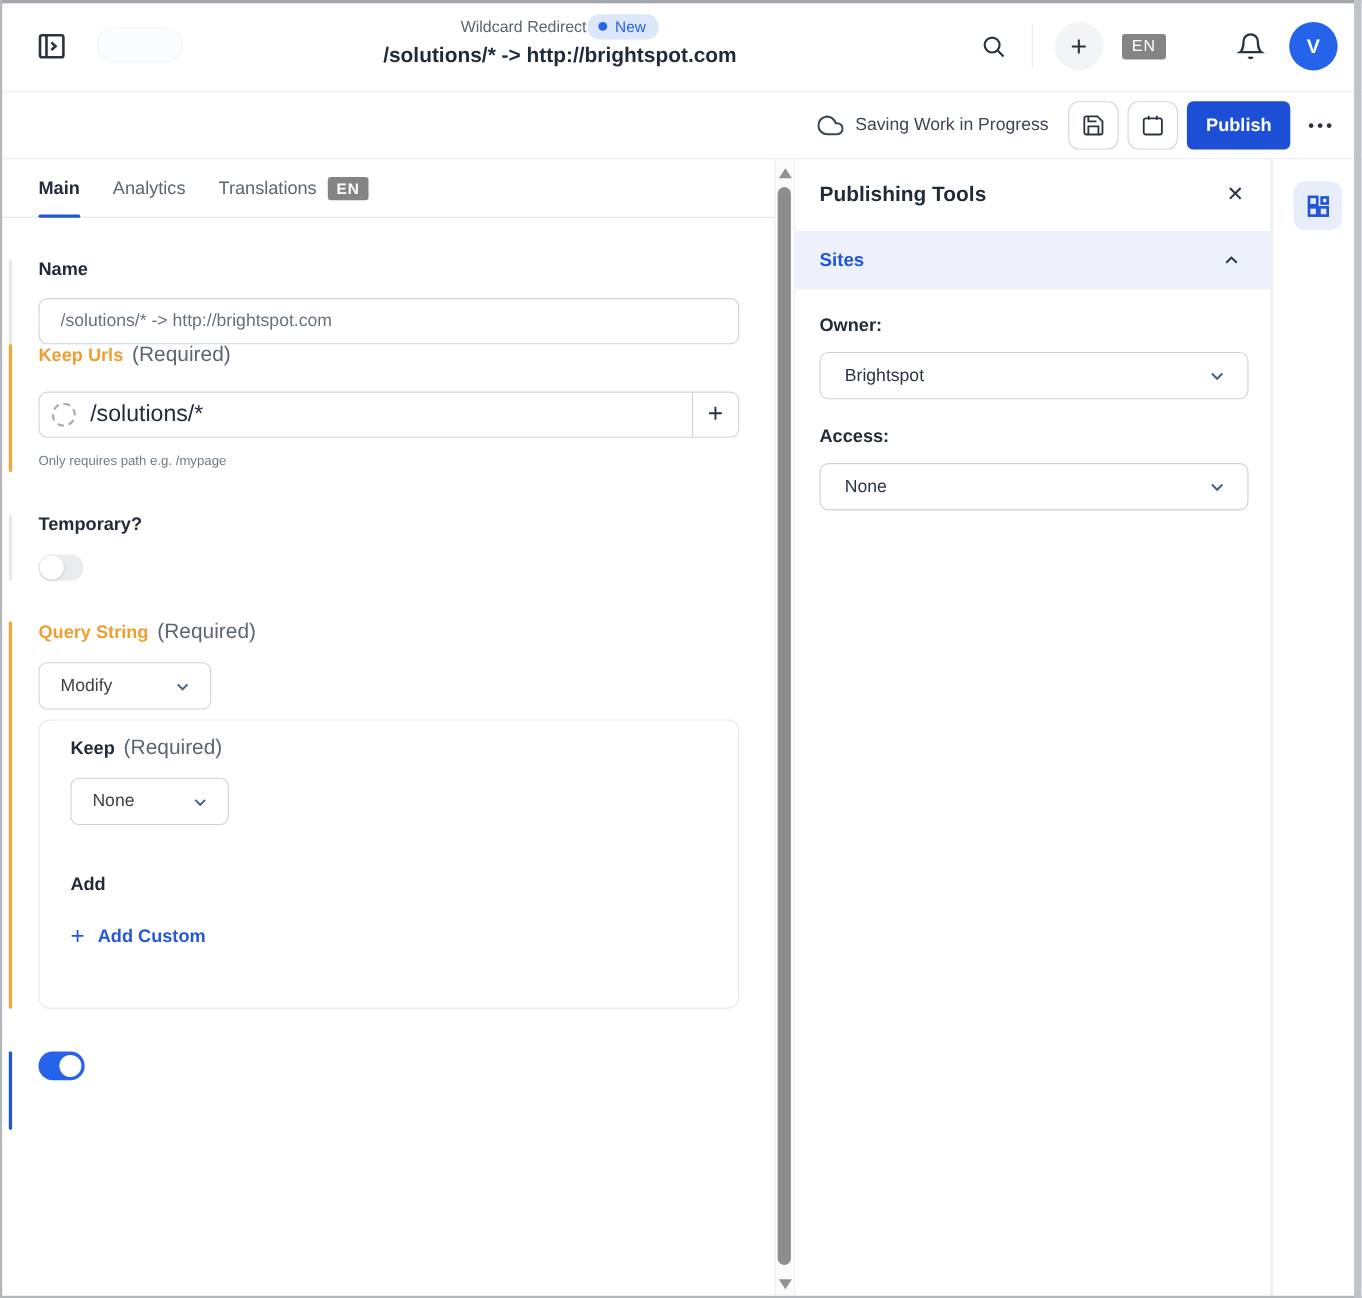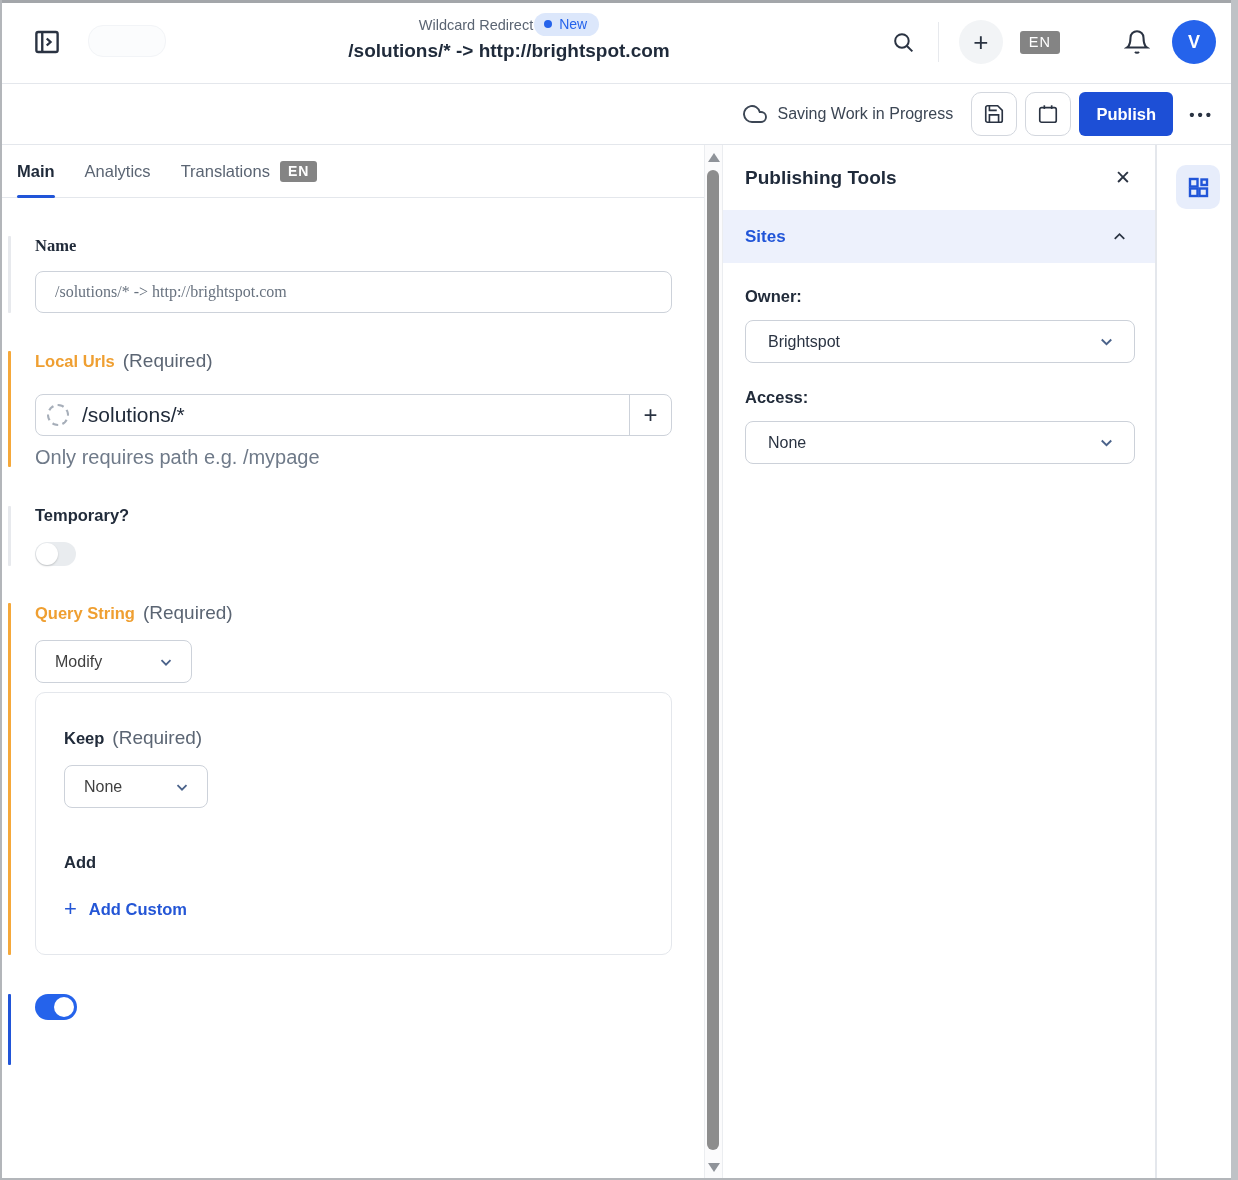--- a/index.html
+++ b/index.html
@@ -38,21 +38,21 @@
   .action-bar { position:absolute; left:0; top:84px; width:100%; height:61px; background:#fff; border-bottom:1px solid #e4e7ec; display:flex; align-items:center; justify-content:flex-end; padding-right:24px; }
   .saving { display:flex; align-items:center; gap:10px; color:#3c4654; font-size:16px; }
   .sq-btn { width:46px; height:44px; border:1px solid #d3d7de; border-radius:10px; background:#fff; display:flex; align-items:center; justify-content:center; cursor:pointer; }
   .save-btn { margin-left:18px; }
   .cal-btn { margin-left:8px; }
   .publish-btn { margin-left:8px; width:94px; height:44px; background:#1d4fd6; color:#fff; border:none; border-radius:6px; font-size:16.5px; font-weight:bold; font-family:inherit; cursor:pointer; }
   .more-dots { margin-left:16px; color:#2a3342; font-size:15px; letter-spacing:3px; font-weight:bold; cursor:pointer; }
 
   
   .main-col { position:absolute; left:0; top:145px; width:704px; bottom:0; background:#fff; overflow:hidden; }
-  .tabs-row { height:53px; border-bottom:1px solid #e4e7ec; display:flex; align-items:flex-end; gap:30px; padding-left:17px; }
+  .tabs-row { height:53px; border-bottom:1px solid #e4e7ec; display:flex; align-items:flex-end; gap:30px; padding-left:35px; }
   .tab { position:relative; height:100%; display:flex; align-items:center; font-size:16.5px; color:#5b6573; cursor:pointer; gap:10px; }
   .tab.active { color:#1f2a3a; font-weight:600; }
   .tab.active .tab-underline { position:absolute; left:0; right:0; bottom:-1px; height:3px; background:#2155d8; border-radius:2px; }
   .en-badge-tab { background:#848484; color:#fff; font-size:14px; font-weight:bold; letter-spacing:1px; padding:2px 8px 3px; border-radius:3px; }
 
   .fields { padding:38px 0 0 35px; }
   .field { position:relative; }
   .status-bar { position:absolute; left:-27px; top:0; bottom:0; width:3px; border-radius:1px; }
   .bar-gray { background:#e7e9ed; }
   .bar-orange { background:#f5a83a; }
@@ -63,31 +63,31 @@
   .f-label.orange { color:#ef9f31; }
   .f-label.blue { color:#2155d8; }
 
   .text-input { width:637px; height:42px; border:1px solid #cdd2da; border-radius:8px; background:#fff; font-family:inherit; font-size:16px; color:#212b3a; padding:0 19px; outline:none; }
   .text-input.grayval { color:#68727f; }
 
   .urls-input { width:637px; height:42px; border:1px solid #cdd2da; border-radius:8px; display:flex; align-items:center; overflow:hidden; }
   .drag-circle { width:22px; height:22px; border:2px dashed #a6aeb9; border-radius:50%; margin:0 13px 0 11px; cursor:grab; }
   .urls-value { flex:1; font-size:21px; color:#212b3a; }
   .urls-add { width:42px; align-self:stretch; border-left:1px solid #cdd2da; display:flex; align-items:center; justify-content:center; font-size:24px; font-weight:300; color:#2a3342; cursor:pointer; }
-  .help-text { margin-top:12px; font-size:20px; color:#6f7a89; line-height:19px; }
+  .help-text { margin-top:12px; font-size:12px; color:#6f7a89; line-height:19px; }
 
   .toggle { position:relative; width:41px; height:24px; border-radius:13px; cursor:pointer; }
   .toggle.off { background:#e9ecef; }
   .toggle.off .knob { position:absolute; left:1px; top:1px; width:22px; height:22px; border-radius:50%; background:#fff; box-shadow:0 1px 2px rgba(0,0,0,.18); }
   .toggle.on { background:#2563eb; width:42px; height:26px; }
   .toggle.on .knob { position:absolute; right:3px; top:3px; width:20px; height:20px; border-radius:50%; background:#fff; }
 
   .select-box { height:43px; border:1px solid #cdd2da; border-radius:8px; background:#fff; display:flex; align-items:center; justify-content:space-between; padding:0 16px 0 19px; font-size:16px; color:#404040; cursor:pointer; }
 
-  .qs-box { margin-top:9px; width:637px; height:263px; border:1px solid #e4e7ec; border-radius:10px; background:#fff; padding:35px 28px 0; }
+  .qs-box { margin-top:9px; width:637px; height:263px; border:1px solid #e4e7ec; border-radius:10px; background:#fff; padding:15px 28px 0; }
   .add-custom { display:flex; align-items:center; gap:12px; color:#2456d6; font-size:16.5px; font-weight:bold; cursor:pointer; }
   .add-custom .plus-glyph { font-size:22px; font-weight:normal; line-height:20px; }
 
   .label-row { display:flex; align-items:center; gap:14px; }
   .q-icon { width:22px; height:22px; border:1.7px solid #97a0ac; border-radius:50%; color:#97a0ac; font-size:13px; font-weight:bold; display:flex; align-items:center; justify-content:center; cursor:pointer; }
 
   
   .scroll-col { position:absolute; left:704px; top:145px; width:19px; bottom:0; background:#fbfbfc; border-left:1px solid #ebedf0; border-right:1px solid #ebedf0; }
   .scroll-up { position:absolute; top:8px; left:3px; width:0; height:0; border-left:6px solid transparent; border-right:6px solid transparent; border-bottom:9px solid #8f9399; cursor:pointer; }
   .scroll-down { position:absolute; bottom:8px; left:3px; width:0; height:0; border-left:6px solid transparent; border-right:6px solid transparent; border-top:9px solid #8f9399; cursor:pointer; }
@@ -189,30 +189,30 @@
         <span>Analytics</span>
       </div>
       <div class="tab">
         <span>Translations</span>
         <span class="en-badge-tab">EN</span>
       </div>
     </div>
 
     <div class="fields">
 
-      <div class="field" style="margin-bottom:38px;font-family:Liberation Serif, serif;">
+      <div class="field" style="">
         <span class="status-bar bar-gray"></span>
         <div class="f-label" style="margin-bottom:16px;">Name</div>
         <input class="text-input grayval" readonly="" value="/solutions/* -&gt; http://brightspot.com" style="">
       </div>
 
       <div class="field" style="margin-bottom:39px;">
         <span class="status-bar bar-orange"></span>
         <div class="f-label orange" style="margin-bottom:23px;">
-          <span>Local Urls</span><span class="req">(Required)</span>
+          <span>Keep Urls</span><span class="req">(Required)</span>
         </div>
         <div class="urls-input">
           <span class="drag-circle"></span>
           <span class="urls-value">/solutions/*</span>
           <span class="urls-add">+</span>
         </div>
         <div class="help-text">Only requires path e.g. /mypage</div>
       </div>
 
 

